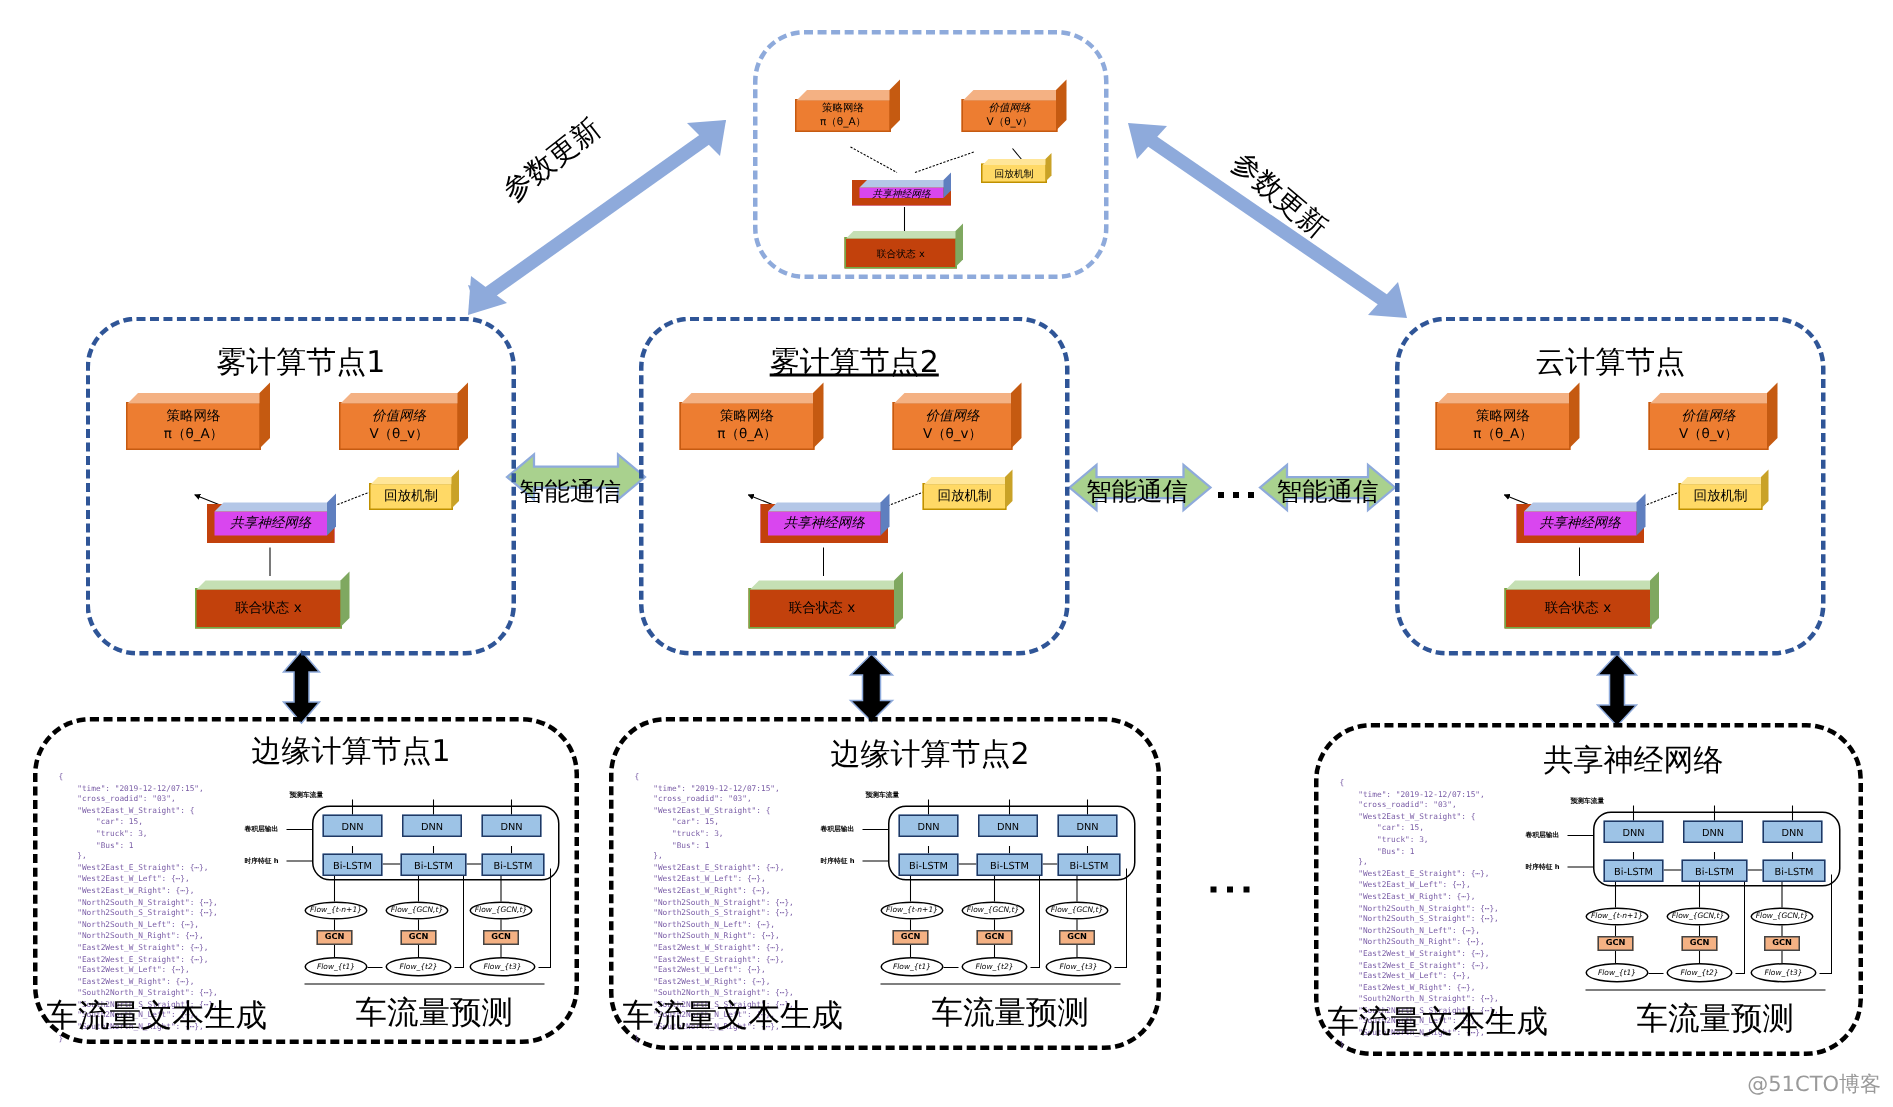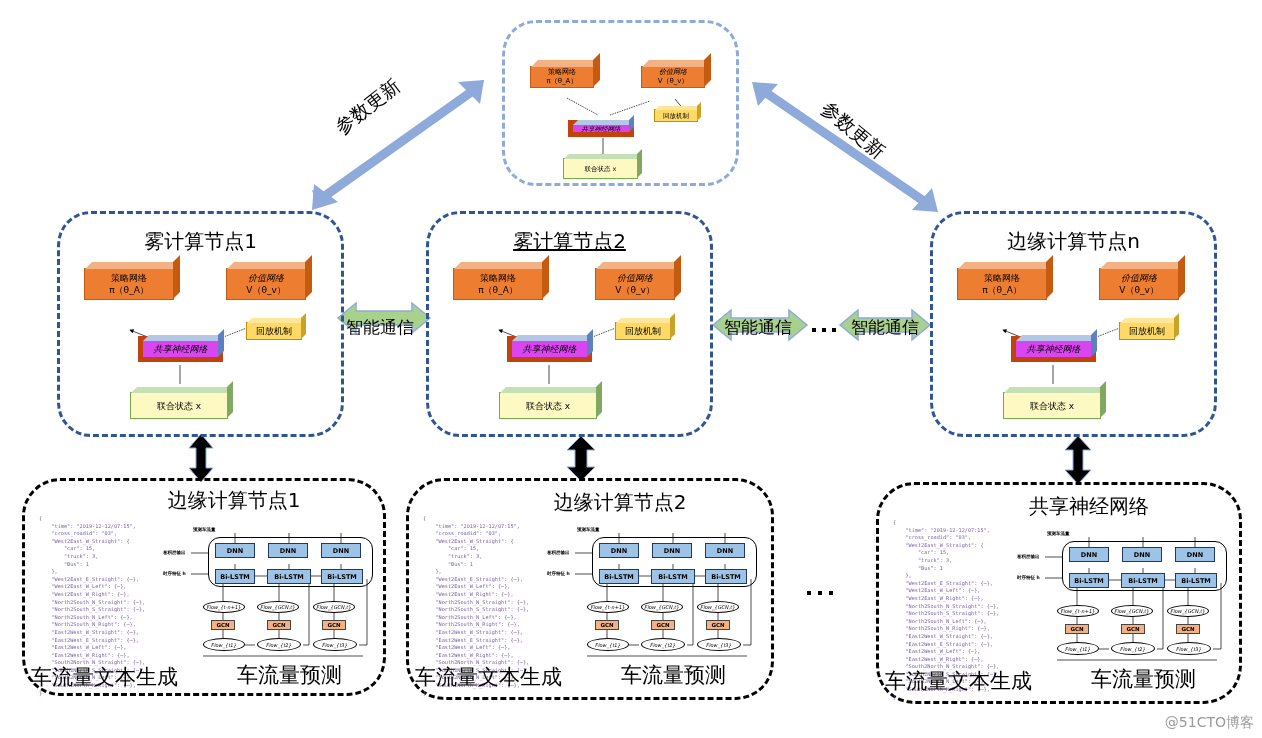--- a/index.html
+++ b/index.html
@@ -14,30 +14,30 @@
   .cuboid { position:absolute; box-sizing:border-box; display:flex; align-items:center; justify-content:center;
             text-align:center; font-size:9px; line-height:12px; }
   .cuboid .top { position:absolute; left:0; right:0; top:-7px; height:7px; transform:skewX(-45deg); transform-origin:bottom left; }
   .cuboid .side { position:absolute; top:-7px; bottom:0; right:-7px; width:7px; transform:skewY(-45deg); transform-origin:top left; }
   .c-orange { background:#ed7d31; border:1px solid #c55a11; }
   .c-orange .top { background:#f4b183; } .c-orange .side { background:#c55a11; }
   .c-blue { background:#d946ef; border:5px solid #c2410c;font-style:italic; }
   .c-blue .top { background:#b4c7e7; } .c-blue .side { background:#5f7fbf; }
   .c-yellow { background:#ffd966; border:1px solid #bf9000; }
   .c-yellow .top { background:#ffe699; } .c-yellow .side { background:#c9a227; }
-  .c-green { background:#fef9c3; border:1px solid #70ad47; }
+  .c-green { background:#c2410c; border:1px solid #70ad47; }
   .c-green .top { background:#c5e0b4; } .c-green .side { background:#7fa860; }
   .big-label { position:absolute; font-size:21px; white-space:nowrap; }
   .comm-label { position:absolute; font-size:17px; white-space:nowrap;margin-top:32px; }
   .json-text { position:absolute; font-family:"DejaVu Sans Mono", monospace; font-size:5.2px; line-height:7.6px;
                color:#7b5ea7; white-space:pre; }
   .pred { position:absolute; }
   .pred .frame { position:absolute; border:1px solid #000; border-radius:12px; box-sizing:border-box; }
   .pred .nn { position:absolute; background:#9dc3e6; border:1.5px solid #1f3864; box-sizing:border-box;
-              font-size:6.5px; font-weight:bold; display:flex; align-items:center; justify-content:center; }
+              font-size:6.5px; font-weight:normal; display:flex; align-items:center; justify-content:center; }
   .pred .gcn { position:absolute; background:#f4b183; border:1px solid #444; box-sizing:border-box;
                font-size:5.5px; font-weight:bold; display:flex; align-items:center; justify-content:center; }
   .pred .ell { position:absolute; border:1px solid #000; border-radius:50%; box-sizing:border-box;
                font-size:5px; font-style:italic; display:flex; align-items:center; justify-content:center; background:#fff; }
   .pred .side-lbl { position:absolute; font-size:4.5px; font-weight:bold; white-space:nowrap; }
   .watermark { position:absolute; right:8px; bottom:6px; font-size:14px; color:#9a9a9a; }
   svg.overlay { position:absolute; left:0; top:0; }
 </style>
 </head>
 <body>
@@ -221,21 +221,21 @@
     <span>共享神经网络</span>
   </div>
   <div class="cuboid c-green" style="left:70px; top:178px; width:98px; height:27px;">
     <div class="top" style="top:-6px;height:6px"></div>
         <div class="side" style="top:-6px;right:-6px;width:6px"></div>
     <span>联合状态 x</span>
   </div>
 </div>
 </div>
 <div class="dash-box fog-box" style="left:930px; top:211px; width:287px; height:226px;">
-  <div class="title" style="top:14px;">边缘计算节点n</div>
+  <div class="title" style="top:14px;">云计算节点</div>
   <div class="fog-inner">
   <svg class="abs" style="left:0;top:0" width="287" height="226">
     <line x1="120" y1="136" x2="70" y2="116" stroke="#000" stroke-width="0.7" marker-end="url(#ah)"></line>
     <line x1="130" y1="136" x2="202" y2="108" stroke="#000" stroke-width="0.7" stroke-dasharray="1.5,1"></line>
     <line x1="214" y1="108" x2="229" y2="122" stroke="#000" stroke-width="0.7"></line>
     <line x1="120" y1="170" x2="120" y2="151" stroke="#000" stroke-width="0.7"></line>
   </svg>
   <div class="cuboid c-orange" style="left:24px; top:54px; width:90px; height:32px;">
     <div class="top"></div>
         <div class="side"></div>

